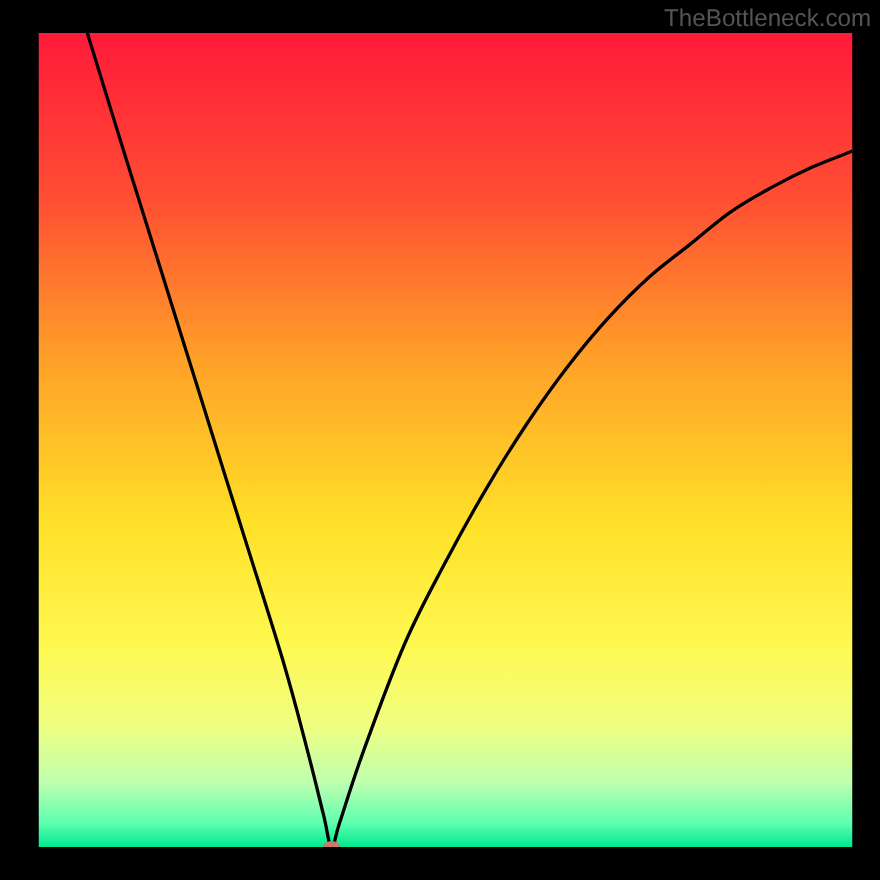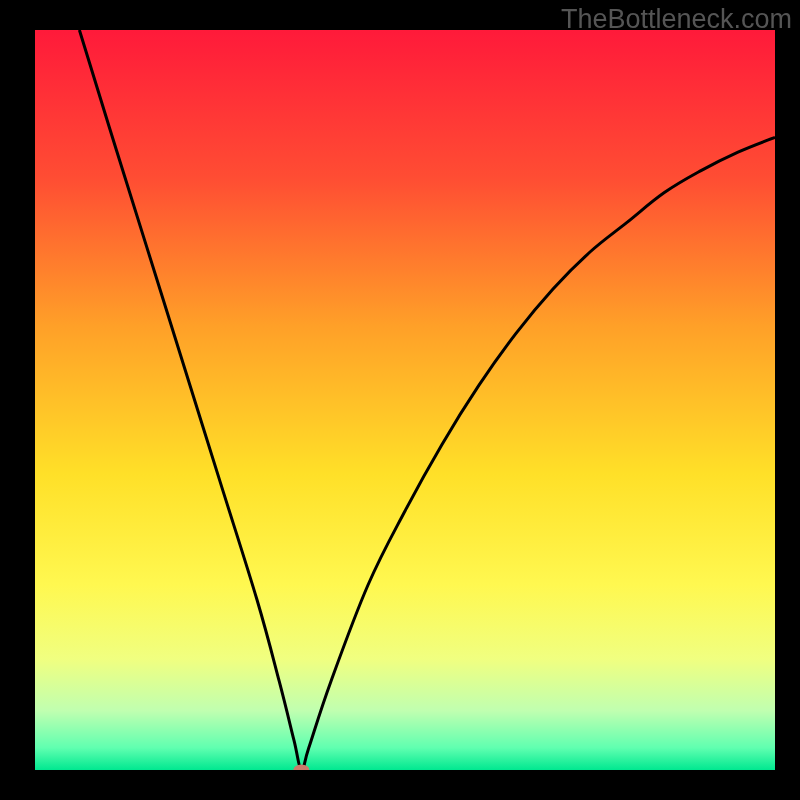--- a/index.html
+++ b/index.html
@@ -8,21 +8,21 @@
     height: 800px;
     background: #000;
     position: relative;
     font-family: Arial, sans-serif;
   }
   .watermark {
     position: absolute;
     top: 4px;
     right: 8px;
     color: #555;
-    font-size: 27px;
+    font-size: 22px;
     font-weight: 500;
     z-index: 10;
     margin-left: 28px;
   }
   .chart {
     position: absolute;
     top: 30px;
     left: 35px;
     width: 740px;
     height: 740px;

